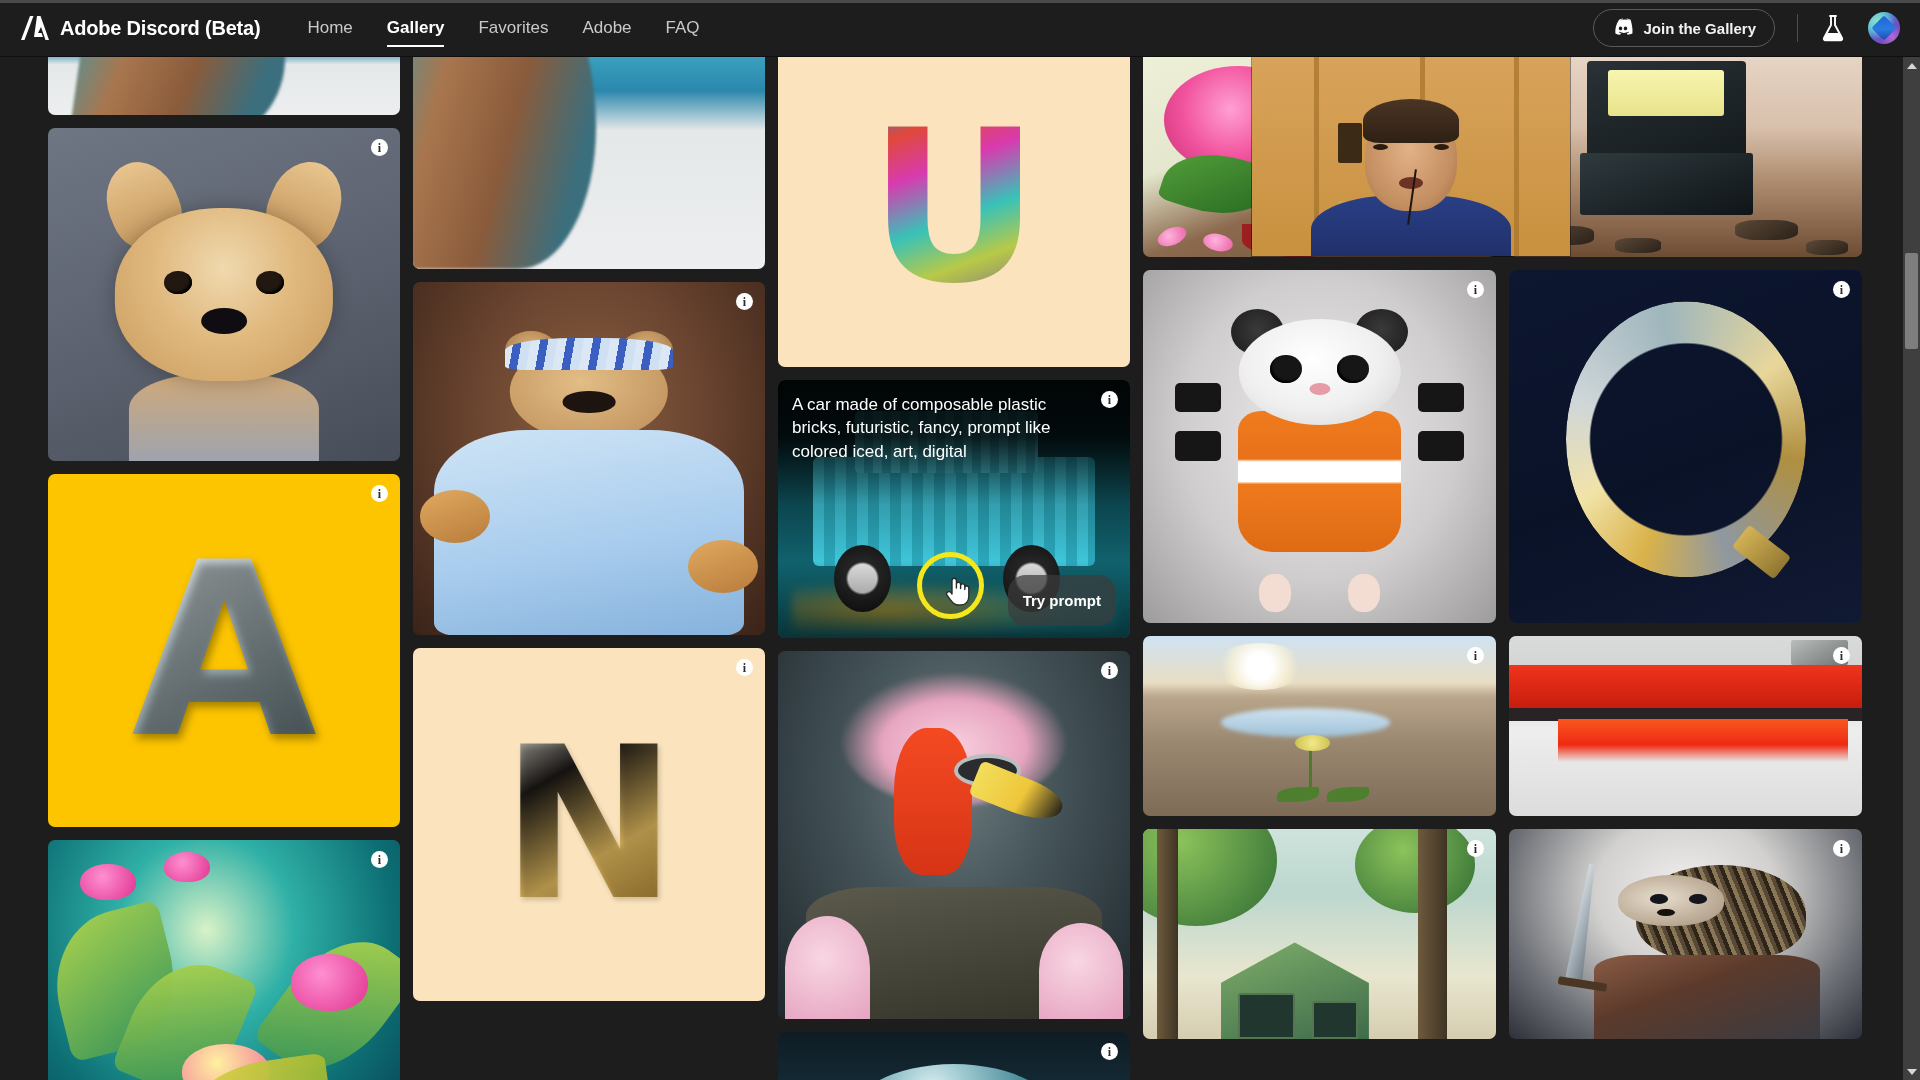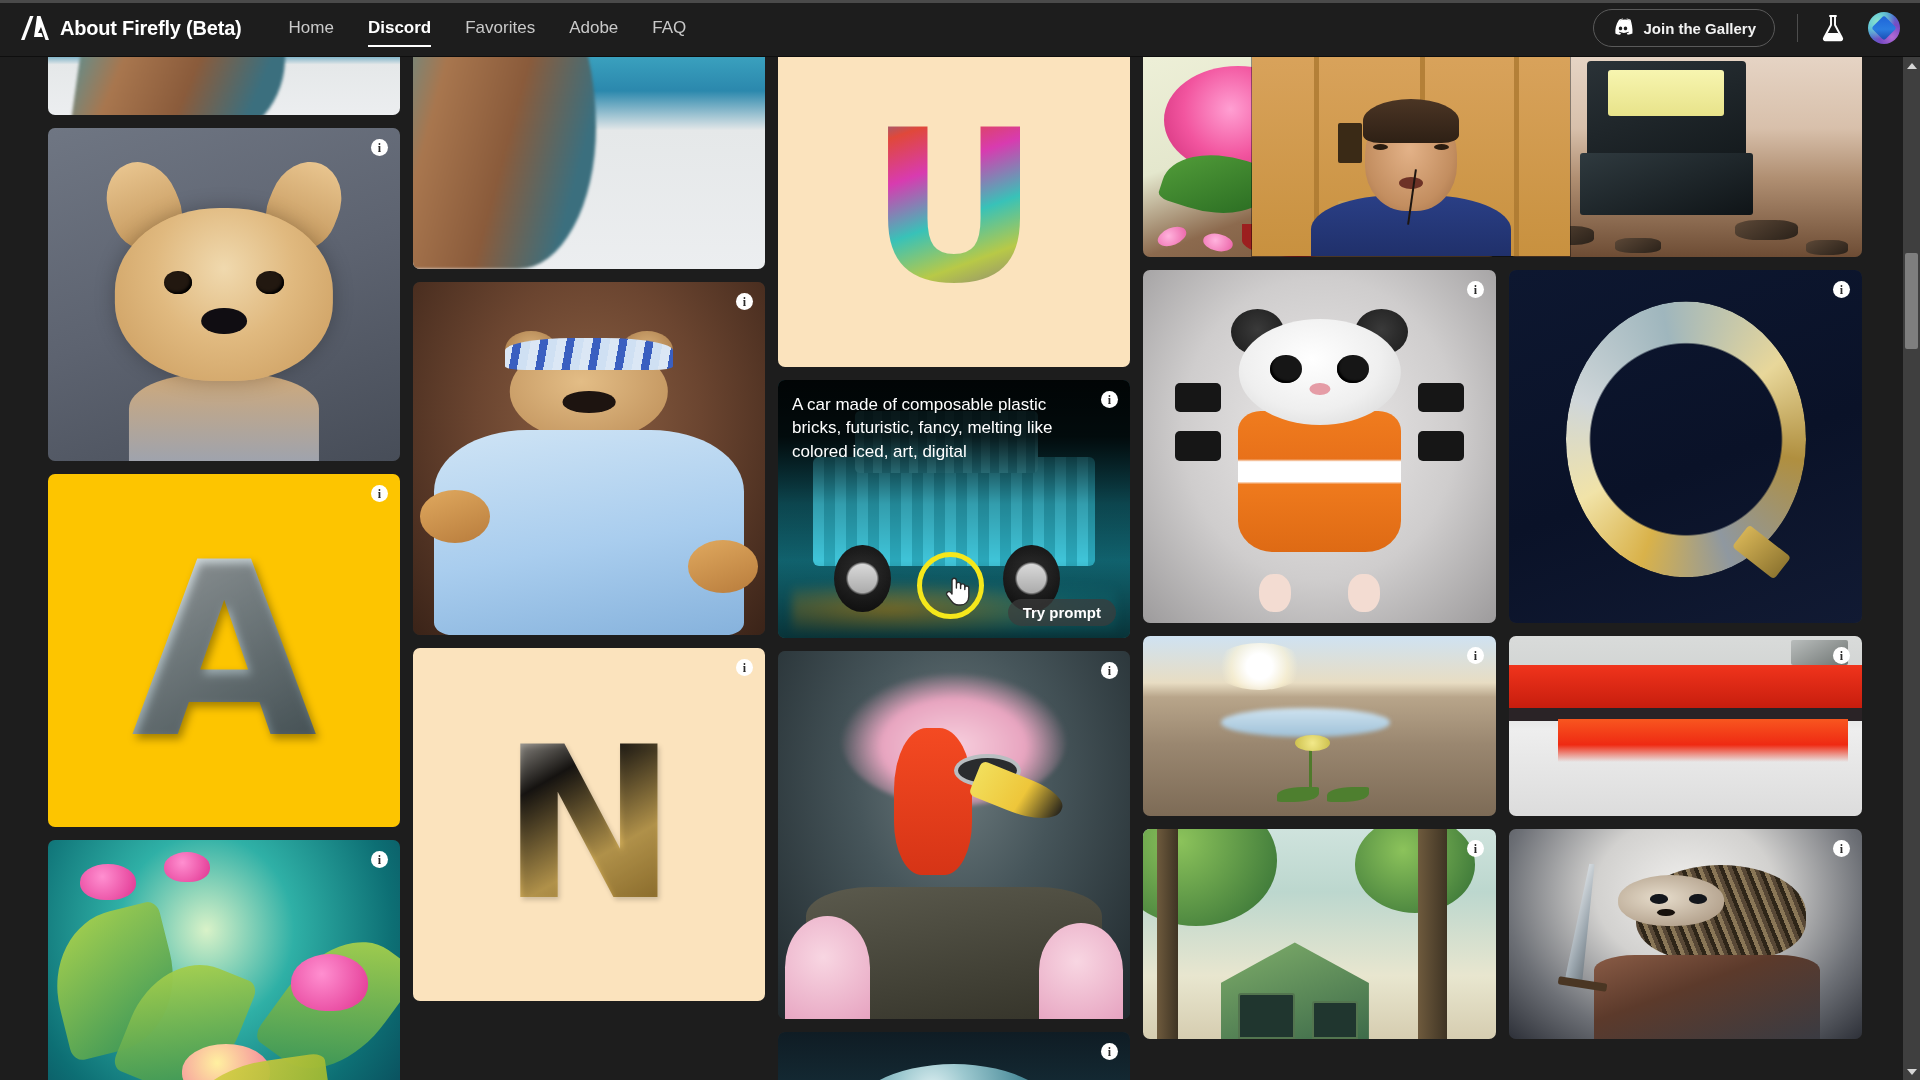--- a/index.html
+++ b/index.html
@@ -214,21 +214,21 @@
     background: linear-gradient(180deg, rgba(0,0,0,.93) 0%, rgba(0,0,0,.85) 22%, rgba(0,0,0,.20) 48%, rgba(0,0,0,.0) 70%, rgba(0,0,0,.55) 100%);
   }
   .prompt-text{
     position:absolute; top:13px; left:14px; right:52px; z-index:5;
     color:#ffffff; font-size:17px; line-height:1.37; font-weight:500;
   }
   .try-prompt{
     position:absolute; right:14px; bottom:12px; z-index:7;
     background: rgba(60,60,60,.72); color:#fff;
     font-size:15px; font-weight:bold;
-    padding:5px 15px; border-radius:18px; cursor:pointer; white-space:nowrap;
+    padding:17px 15px; border-radius:18px; cursor:pointer; white-space:nowrap;
   }
 
   
   .art-hamster{ background: radial-gradient(ellipse at 50% 45%, #eceaea 0%,#cfcdcd 55%,#9d9b9c 100%);}
   .ham-head{ position:absolute; left:50%; top:14%; transform:translateX(-50%);
     width:46%; height:30%; border-radius:50%;
     background: radial-gradient(ellipse at 45% 38%,#ffffff 0%,#efefef 55%,#d2d2d2 100%);}
   .ham-ear{ position:absolute; top:11%; width:15%; height:13%; border-radius:50%;
     background: radial-gradient(circle at 50% 45%,#3a3a3a,#1a1a1a);}
   .ham-ear.l{left:25%;} .ham-ear.r{right:25%;}
@@ -431,26 +431,26 @@
 
 <div id="topbar">
 
   <div class="brand">
     <div class="brand-logo">
       <svg width="30" height="26" viewBox="0 0 30 26">
         <polygon points="1,25 10,1 13.5,1 4.5,25" fill="#ffffff"></polygon>
         <polygon points="17,1 20.5,1 29,25 25.5,25 21,12 18,18 21.5,18 23,22 14,22" fill="#ffffff"></polygon>
       </svg>
     </div>
-    <div class="brand-name">About Firefly (Beta)</div>
+    <div class="brand-name">Adobe Discord (Beta)</div>
   </div>
 
   <div id="nav">
     <div class="nav-item">Home</div>
-    <div class="nav-item active">Discord</div>
+    <div class="nav-item active">Gallery</div>
     <div class="nav-item">Favorites</div>
     <div class="nav-item">Adobe</div>
     <div class="nav-item">FAQ</div>
   </div>
 
   <div id="topbar-right">
     <div id="discord-btn">
       <span>
         <svg width="22" height="17" viewBox="0 0 24 18">
           <path fill="#ffffff" d="M20.3 1.6A17 17 0 0 0 16.1.3l-.2.4c1.5.4 2.7 1 3.8 1.7a15.6 15.6 0 0 0-11.4 0A12 12 0 0 1 12.1.7L11.9.3a17 17 0 0 0-4.2 1.3C4.2 6.7 3.3 11.6 3.7 16.5A17 17 0 0 0 8.9 18l.9-1.6c-.9-.3-1.7-.7-2.4-1.2l.5-.4a11.9 11.9 0 0 0 10.2 0l.5.4c-.7.5-1.5.9-2.4 1.2l.9 1.6c1.9-.3 3.7-.9 5.2-1.5.5-5.6-.8-10.5-2-14.9zM9.3 13.2c-1 0-1.9-1-1.9-2.1s.8-2.1 1.9-2.1 1.9 1 1.9 2.1-.8 2.1-1.9 2.1zm5.4 0c-1 0-1.9-1-1.9-2.1s.8-2.1 1.9-2.1 1.9 1 1.9 2.1-.8 2.1-1.9 2.1z"></path>
@@ -571,21 +571,21 @@
 
       <div class="tile" style="height:258px">
         <div class="art art-car">
           <div class="car-puddle"></div>
           <div class="car-body"></div>
           <div class="car-top"></div>
           <div class="car-w l"></div>
             <div class="car-w r"></div>
         </div>
         <div class="prompt-overlay"></div>
-        <div class="prompt-text">A car made of composable plastic bricks, futuristic, fancy, melting like colored iced, art, digital</div>
+        <div class="prompt-text">A car made of composable plastic bricks, futuristic, fancy, prompt like colored iced, art, digital</div>
         <div class="try-prompt">Try prompt</div>
         <div class="info-icon">
             <span>i</span>
           </div>
       </div>
 
       <div class="tile" style="height:368px">
         <div class="art" style="background: radial-gradient(ellipse at 50% 34%, #6d7b7e 0%, #46555a 40%, #1f282c 100%);">
           <div style="position:absolute; left:50%; top:6%; transform:translateX(-50%);
                       width:64%; height:36%; border-radius:50%;

